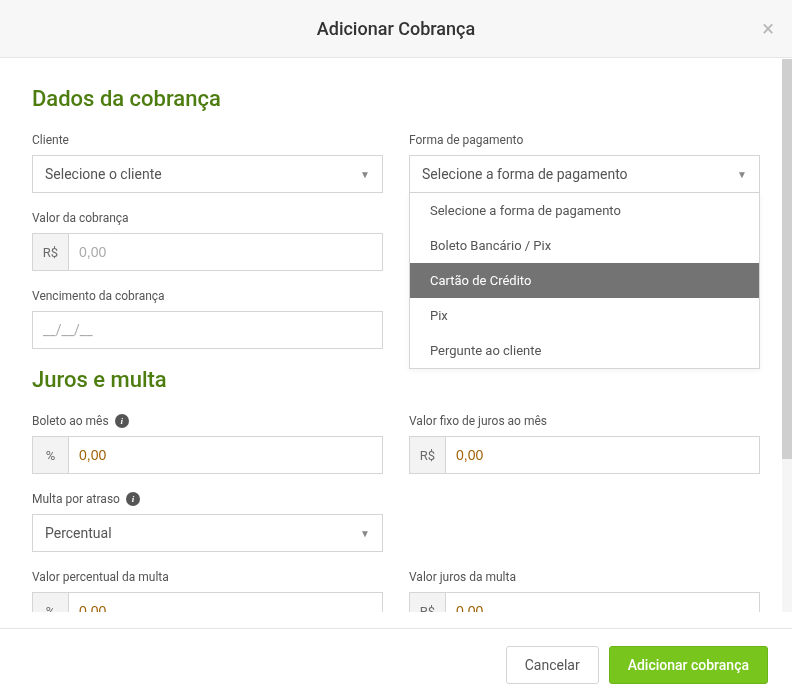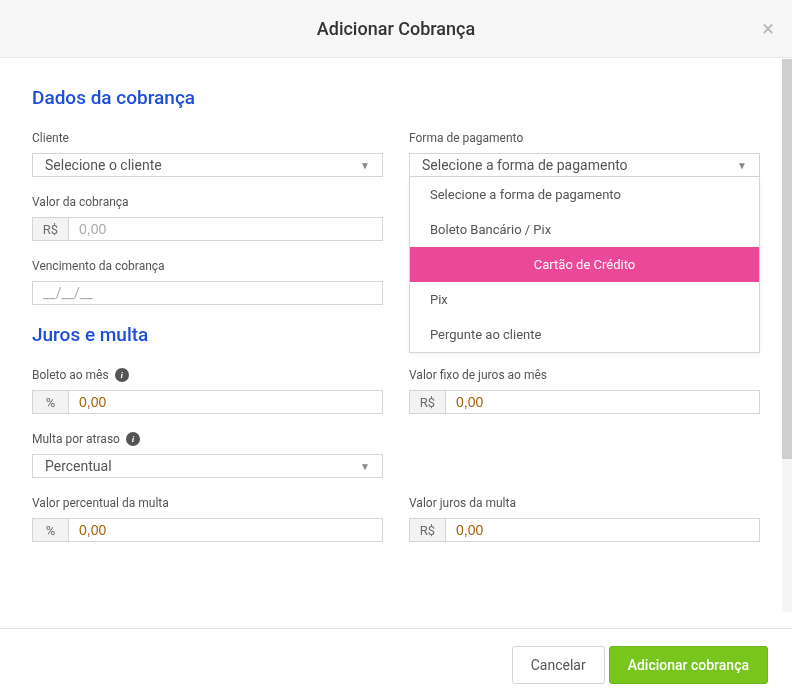--- a/index.html
+++ b/index.html
@@ -39,23 +39,23 @@
       cursor: pointer;
       line-height: 1;
     }
     .modal-body {
       padding: 28px 32px 12px 32px;
       height: 554px;
       overflow-y: auto;
       position: relative;
     }
     .section-title {
-      font-size: 19px;
+      font-size: 22px;
       font-weight: 500;
-      color: #1d4ed8;
+      color: #4d7c0f;
       margin-bottom: 22px;
     }
     .form-row {
       display: flex;
       gap: 26px;
       margin-bottom: 18px;
       align-items: flex-start;
     }
     .form-col {
       flex: 1;
@@ -80,21 +80,21 @@
       background: #555555;
       color: #ffffff;
       font-size: 9px;
       font-style: italic;
       font-weight: bold;
       font-family: Georgia, serif;
       cursor: help;
     }
     .select-box, .input-group, .text-input {
       width: 100%;
-      height: 24px;
+      height: 38px;
       border: 1px solid #d5d5d5;
       background: #ffffff;
       display: flex;
       align-items: center;
       font-size: 14px;
       color: #555555;
     }
     .select-box {
       padding: 0 12px;
       justify-content: space-between;
@@ -144,36 +144,35 @@
       z-index: 50;
       box-shadow: 0 2px 6px rgba(0,0,0,0.05);
     }
     .dropdown-item {
       padding: 10px 20px;
       font-size: 13px;
       color: #555555;
       cursor: pointer;
     }
     .dropdown-item.highlighted {
-      background: #ec4899;
+      background: #737373;
       color: #ffffff;
-      text-align: center;
     }
     .modal-footer {
       position: absolute;
       bottom: 0;
       left: 0;
       right: 0;
       height: 72px;
       border-top: 1px solid #e6e6e6;
       display: flex;
       align-items: center;
       justify-content: flex-end;
       padding: 0 24px;
-      gap: 4px;
+      gap: 10px;
       background: #ffffff;
     }
     .btn {
       height: 38px;
       padding: 0 18px;
       border-radius: 3px;
       font-size: 14px;
       cursor: pointer;
       display: flex;
       align-items: center;

